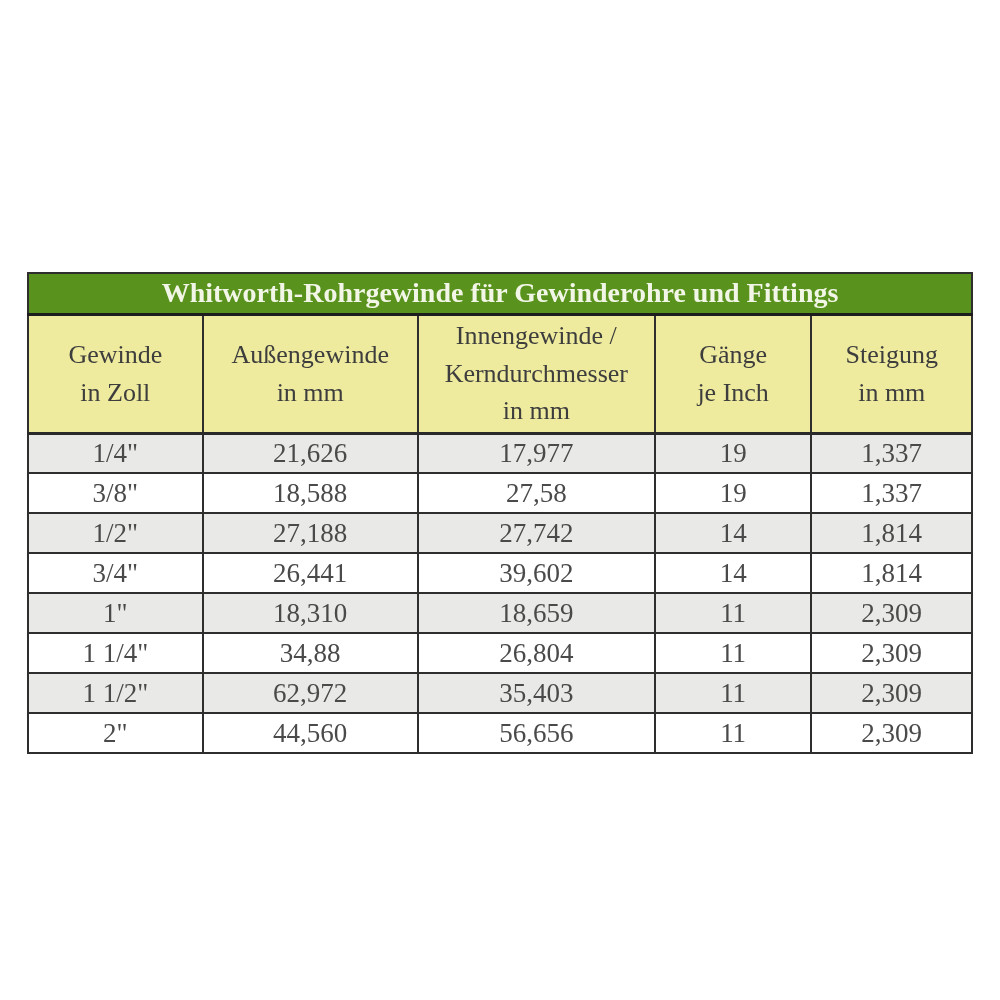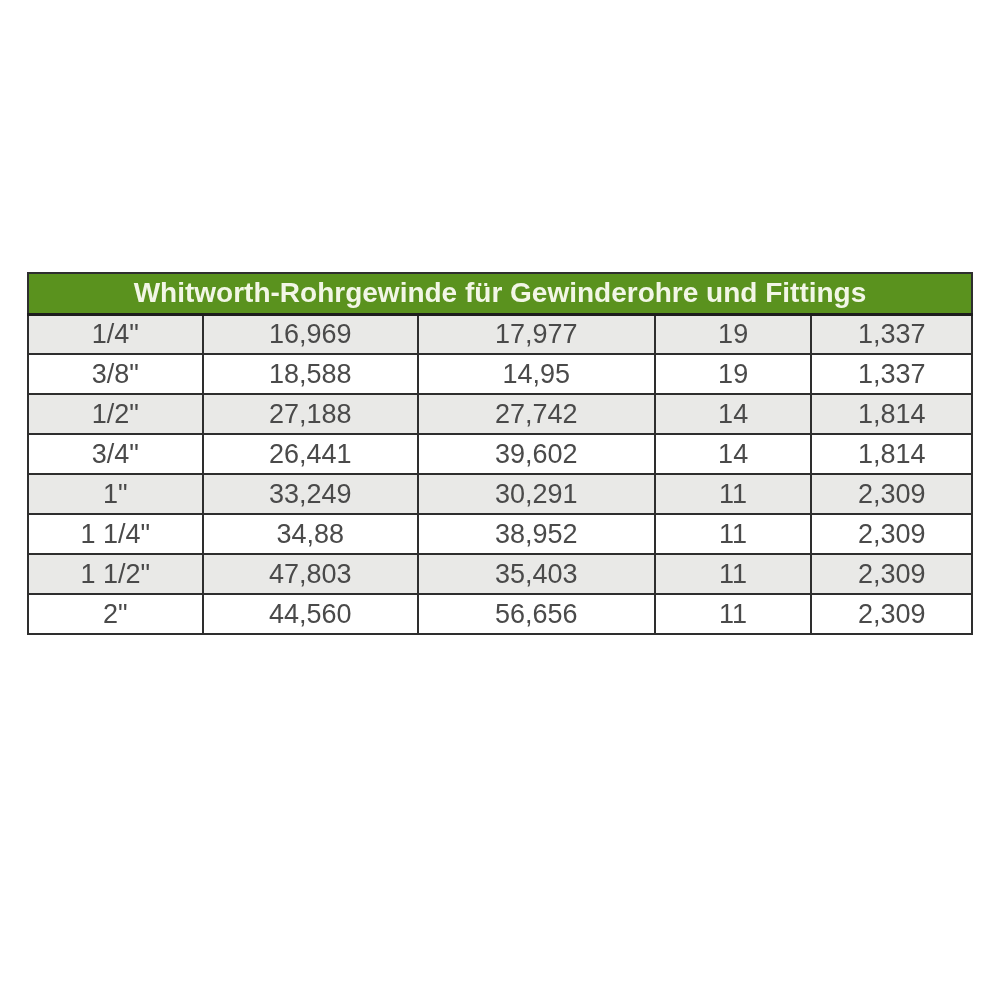--- a/index.html
+++ b/index.html
@@ -13,20 +13,21 @@
     position: absolute;
     left: 27px;
     top: 272px;
     width: 946px;
   }
   table.thread-table {
     width: 100%;
     border-collapse: collapse;
     table-layout: fixed;
     font-stretch: condensed;
+    font-family: Liberation Serif, serif;
   }
   table.thread-table col.c1 { width: 18.5%; }
   table.thread-table col.c2 { width: 22.8%; }
   table.thread-table col.c3 { width: 25.1%; }
   table.thread-table col.c4 { width: 16.6%; }
   table.thread-table col.c5 { width: 17.0%; }
 
   th, td {
     border: 2px solid #2e2e2e;
     text-align: center;
@@ -70,65 +71,78 @@
       <col class="c1">
         <col class="c2">
         <col class="c3">
         <col class="c4">
         <col class="c5">
     </colgroup>
     <tbody>
         <tr class="title-row">
       <th colspan="5">Whitworth-Rohrgewinde für Gewinderohre und Fittings</th>
     </tr>
+    <tr class="header-row">
+      <th>Gewinde
+in Zoll</th>
+      <th>Außengewinde
+in mm</th>
+      <th>Innengewinde /
+Kerndurchmesser
+in mm</th>
+      <th>Gänge
+je Inch</th>
+      <th>Steigung
+in mm</th>
+    </tr>
     <tr class="data-row alt">
       <td>1/4"</td>
-      <td>16,969</td>
+      <td>21,626</td>
       <td>17,977</td>
       <td>19</td>
       <td>1,337</td>
     </tr>
     <tr class="data-row">
       <td>3/8"</td>
       <td>18,588</td>
-      <td>14,95</td>
+      <td>27,58</td>
       <td>19</td>
       <td>1,337</td>
     </tr>
     <tr class="data-row alt">
       <td>1/2"</td>
       <td>27,188</td>
       <td>27,742</td>
       <td>14</td>
       <td>1,814</td>
     </tr>
     <tr class="data-row">
       <td>3/4"</td>
       <td>26,441</td>
       <td>39,602</td>
       <td>14</td>
       <td>1,814</td>
     </tr>
     <tr class="data-row alt">
       <td>1"</td>
-      <td>33,249</td>
-      <td>30,291</td>
+      <td>18,310</td>
+      <td>18,659</td>
       <td>11</td>
       <td>2,309</td>
     </tr>
     <tr class="data-row">
       <td>1 1/4"</td>
       <td>34,88</td>
-      <td>38,952</td>
+      <td>26,804</td>
       <td>11</td>
       <td>2,309</td>
     </tr>
     <tr class="data-row alt">
       <td>1 1/2"</td>
-      <td>47,803</td>
+      <td>62,972</td>
       <td>35,403</td>
       <td>11</td>
       <td>2,309</td>
     </tr>
     <tr class="data-row">
       <td>2"</td>
       <td>44,560</td>
       <td>56,656</td>
       <td>11</td>
       <td>2,309</td>

